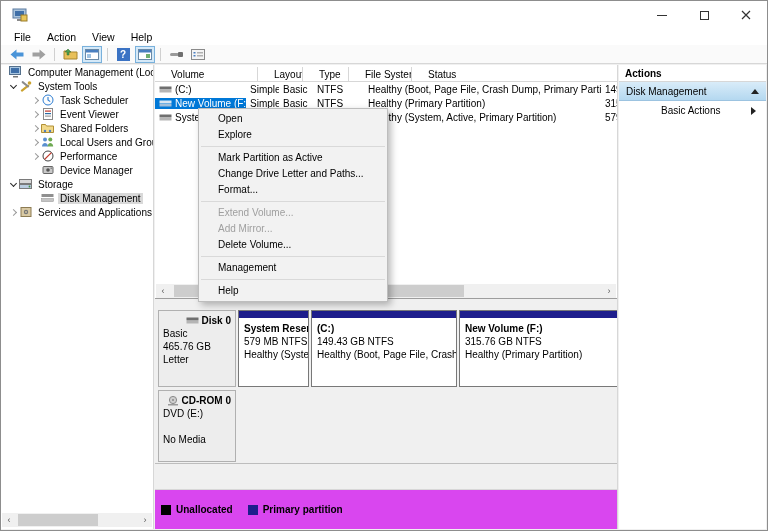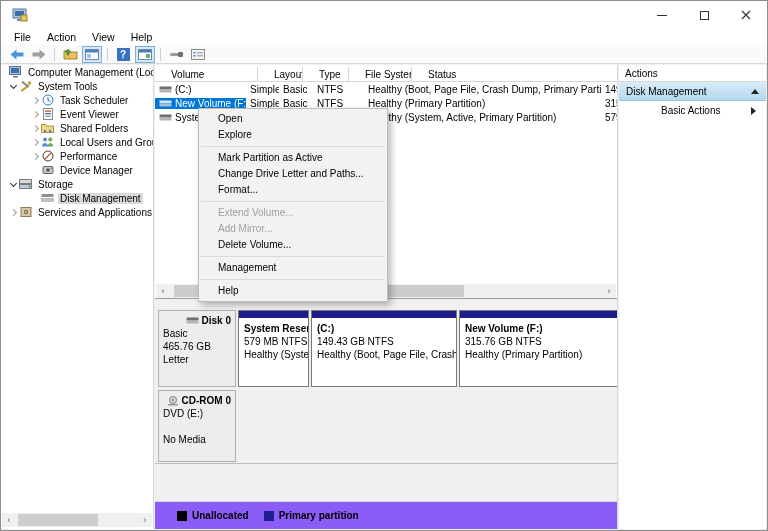--- a/index.html
+++ b/index.html
@@ -75,27 +75,27 @@
   .partition { border:1px solid #787878; background:#fff; overflow:hidden; }
   .p1 { width:71px; min-width:71px; }
   .p2 { width:146px; min-width:146px; }
   .p3 { width:200px; min-width:160px; }
   .part-band { height:9px; border-bottom:2px solid #fff; }
   .part-body { padding:2px 5px; line-height:13px; white-space:nowrap; overflow:hidden; }
   .part-name { font-weight:bold; }
   .dv-sepline { position:absolute; left:0; right:0; top:164px; height:1px; background:#bdbdbd; }
 
   
-  .legend { position:absolute; left:0; right:0; bottom:0; height:28px; background:#8b5cf6; border-top:1px solid #d7d7d7; display:flex; align-items:center; padding-left:22px; gap:5px; font-weight:bold; }
+  .legend { position:absolute; left:0; right:0; bottom:0; height:40px; background:#d946ef; border-top:1px solid #d7d7d7; display:flex; align-items:center; padding-left:6px; gap:5px; font-weight:bold; }
   .legend-swatch { width:10px; height:10px; }
   .legend-label { margin-right:10px; }
 
   
   .actions-pane { position:absolute; top:64px; left:618px; right:1px; bottom:1px; background:#fff; }
-  .actions-header { height:17px; border-bottom:1px solid #d7d7d7; font-weight:normal; display:flex; align-items:center; padding:0 6px; }
+  .actions-header { height:17px; border-bottom:1px solid #d7d7d7; font-weight:bold; display:flex; align-items:center; padding:0 6px; }
   .actions-group { height:19px; background:linear-gradient(#d9ecf9,#b4d8f0); border-bottom:1px solid #9cc3e0; display:flex; align-items:center; padding:0 7px; }
   .chev-up { margin-left:auto; width:0; height:0; border-left:4px solid transparent; border-right:4px solid transparent; border-bottom:5px solid #222; }
   .more-actions { height:19px; display:flex; align-items:center; padding:0 10px 0 42px; }
   .chev-right { margin-left:auto; width:0; height:0; border-top:4px solid transparent; border-bottom:4px solid transparent; border-left:5px solid #222; }
 
   
   .context-menu { position:absolute; left:197px; top:107px; width:190px; background:#f2f2f2; border:1px solid #bdbdbd; box-shadow:3px 3px 7px rgba(0,0,0,0.28); padding:2px 0; z-index:20; }
   .cm-item { height:16px; line-height:16px; padding-left:19px; white-space:nowrap; }
   .cm-item.disabled { color:#9f9f9f; }
   .cm-sep { height:1px; background:#d9d9d9; margin:3px 2px; }

